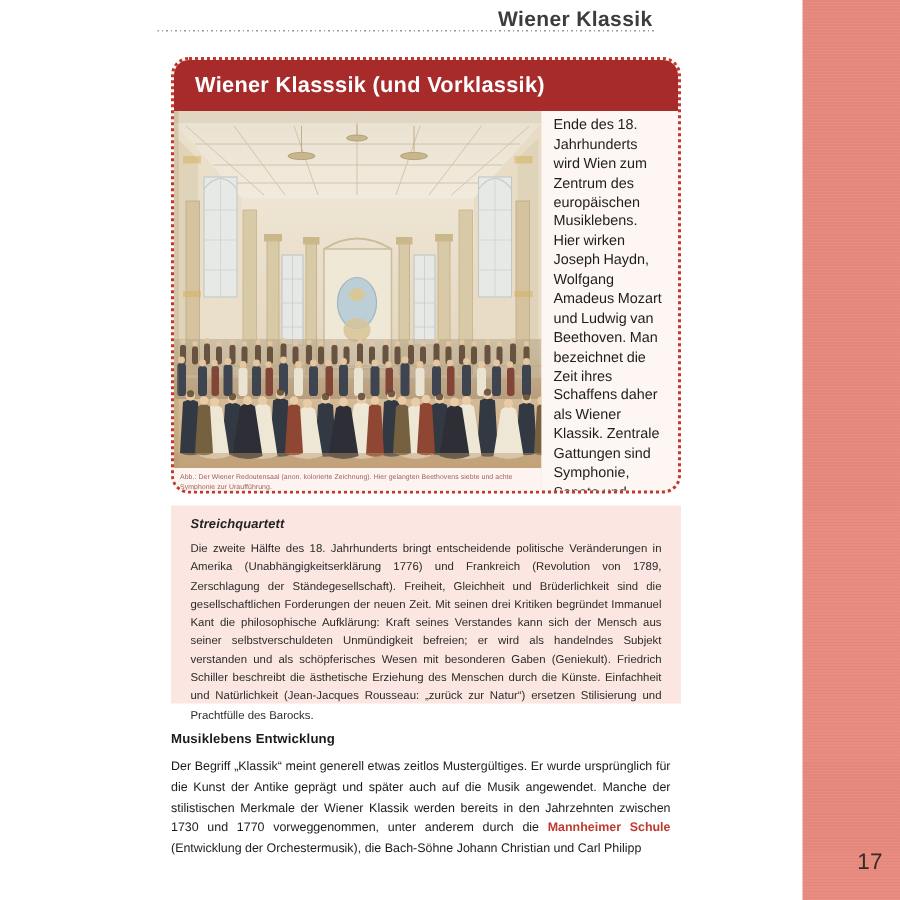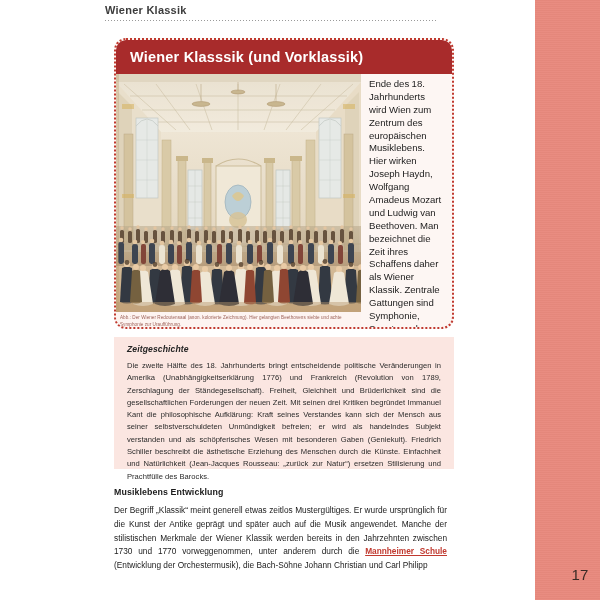--- a/index.html
+++ b/index.html
@@ -31,22 +31,22 @@
   .page-number{
     position:absolute;left:455px;top:566px;width:40px;
     text-align:center;
     font-size:15px;font-weight:normal;color:#3a2a25;
     letter-spacing:.2px;
   }
 
   
   .runhead{
     position:absolute;left:0;top:4px;width:330px;
-    text-align:left;
-    font-size:11px;font-weight:bold;color:#3c3c3c;
+    text-align:right;
+    font-size:14px;font-weight:bold;color:#3c3c3c;
     letter-spacing:.25px;
   }
   .runrule{
     position:absolute;left:0;top:20px;width:332px;height:1px;
     background:repeating-linear-gradient(to right,#9a9a9a 0 1px,transparent 1px 3px);
   }
 
   
   .hero{
     position:absolute;left:9px;top:38px;width:340px;height:291px;
@@ -115,21 +115,21 @@
   
   .sec-title{
     position:absolute;left:9px;top:487px;
     font-size:8.8px;font-weight:bold;color:#1b1b1b;letter-spacing:.1px;
   }
   .sec-text{
     position:absolute;left:9px;top:504px;width:333px;
     font-size:8.3px;line-height:1.66;color:#1b1b1b;
     text-align:justify;margin:0;
   }
-  .hl{color:#c0392f;font-weight:bold;text-decoration:underline;}
+  .hl{color:#c0392f;font-weight:bold;}
 </style>
 </head>
 <body>
 
 <div class="screen">
 
   <div class="page">
 
     <div class="runhead">Wiener Klassik</div>
     <div class="runrule"></div>
@@ -488,21 +488,21 @@
 
           <div class="fig-cap">Abb.: Der Wiener Redoutensaal (anon. kolorierte Zeichnung). Hier gelangten Beethovens siebte und achte Symphonie zur Uraufführung.</div>
         </div>
 
         <div class="col">Ende des 18. Jahrhunderts wird Wien zum Zentrum des europäischen Musiklebens. Hier wirken Joseph Haydn, Wolfgang Amadeus Mozart und Ludwig van Beethoven. Man bezeichnet die Zeit ihres Schaffens daher als Wiener Klassik. Zentrale Gattungen sind Symphonie, Sonate und Streichquartett. Oper, Singspiel und geistliche Musik werden ebenfalls intensiv gepflegt. Die Epoche beginnt ca. 1770 und endet mit Beethovens Tod (1827).</div>
 
       </div>
     </div>
 
     <div class="zg">
-      <div class="zg-title">Zeitgeschichte</div>
+      <div class="zg-title">Streichquartett</div>
       <p class="zg-text">Die zweite Hälfte des 18. Jahrhunderts bringt entscheidende politische Veränderungen in Amerika (Unabhängigkeitserklärung 1776) und Frankreich (Revolution von 1789, Zerschlagung der Ständegesellschaft). Freiheit, Gleichheit und Brüderlichkeit sind die gesellschaftlichen Forderungen der neuen Zeit. Mit seinen drei Kritiken begründet Immanuel Kant die philosophische Aufklärung: Kraft seines Verstandes kann sich der Mensch aus seiner selbstverschuldeten Unmündigkeit befreien; er wird als handelndes Subjekt verstanden und als schöpferisches Wesen mit besonderen Gaben (Geniekult). Friedrich Schiller beschreibt die ästhetische Erziehung des Menschen durch die Künste. Einfachheit und Natürlichkeit (Jean-Jacques Rousseau: „zurück zur Natur“) ersetzen Stilisierung und Prachtfülle des Barocks.</p>
     </div>
 
     <div class="sec-title">Musiklebens Entwicklung</div>
     <p class="sec-text"><span>Der Begriff „Klassik“ meint generell etwas zeitlos Mustergültiges. Er wurde ursprünglich für die Kunst der Antike geprägt und später auch auf die Musik angewendet. Manche der stilistischen Merkmale der Wiener Klassik werden bereits in den Jahrzehnten zwischen 1730 und 1770 vorweggenommen, unter anderem durch die </span><span class="hl">Mannheimer Schule</span><span> (Entwicklung der Orchestermusik), die Bach-Söhne Johann Christian und Carl Philipp</span></p>
 
     <div class="bleed">
       <div class="bleed-noise"></div>
     </div>
     <div class="page-number">17</div>

